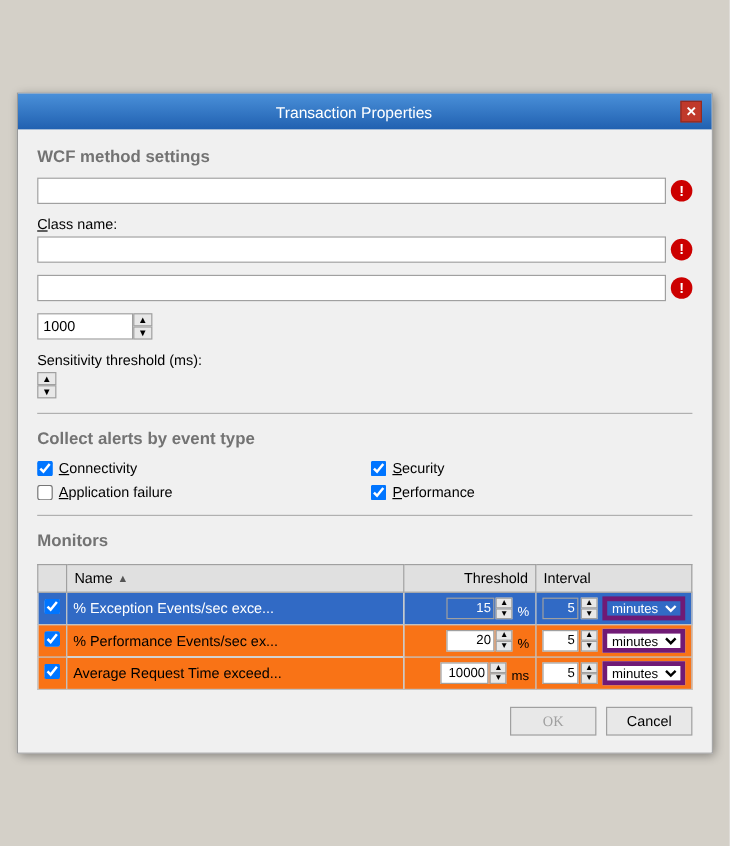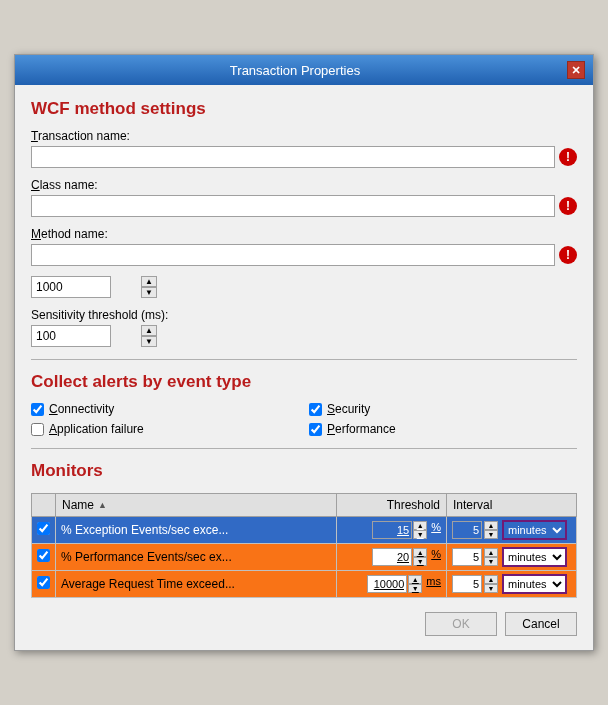--- a/index.html
+++ b/index.html
@@ -45,23 +45,23 @@
       justify-content: center;
       cursor: pointer;
       font-weight: bold;
     }
     .dialog-body {
       padding: 14px 16px;
       background: #f0f0f0;
     }
     .section-title {
       font-weight: bold;
-      font-size: 17px;
+      font-size: 14px;
       margin-bottom: 10px;
-      color: #b91c1c;
+      color: #737373;
     }
     .field-label {
       margin-bottom: 3px;
       color: #000;
     }
     .field-label u { text-decoration: underline; }
     .input-row {
       display: flex;
       align-items: center;
       margin-bottom: 10px;
@@ -86,21 +86,20 @@
       color: white;
       font-weight: bold;
       font-size: 12px;
       margin-left: 4px;
       flex-shrink: 0;
     }
     .spinner-container {
       display: flex;
       align-items: flex-start;
       margin-bottom: 10px;
-      gap: 30px;
     }
     .spinner-input {
       width: 80px;
       height: 22px;
       border: 1px solid #a0a0a0;
       background: white;
       padding: 2px 4px;
       font-size: 12px;
     }
     .spinner-buttons {
@@ -176,24 +175,23 @@
       cursor: pointer;
     }
     .td-name {
       max-width: 160px;
       overflow: hidden;
       text-overflow: ellipsis;
       white-space: nowrap;
     }
     .threshold-inner {
       display: flex;
-      align-items: flex-start;
+      align-items: flex-end;
       justify-content: flex-end;
       gap: 1px;
-      text-decoration: underline;
     }
     .threshold-input {
       width: 40px;
       height: 18px;
       border: 1px solid #a0a0a0;
       font-size: 11px;
       text-align: right;
       padding: 1px 2px;
     }
     .mini-spinner {
@@ -219,21 +217,21 @@
     .interval-input {
       width: 30px;
       height: 18px;
       border: 1px solid #a0a0a0;
       font-size: 11px;
       text-align: right;
       padding: 1px 2px;
     }
     .interval-select {
       height: 20px;
-      border: 2px solid #701a75;
+      border: 4px solid #701a75;
       font-size: 11px;
       background: white;
       cursor: pointer;
       margin-left: 2px;
     }
     .interval-cell {
       display: flex;
       align-items: center;
       gap: 2px;
     }
@@ -248,20 +246,21 @@
       height: 24px;
       background: #e8e8e8;
       border: 1px solid #a0a0a0;
       cursor: pointer;
       font-size: 12px;
       padding: 0 12px;
     }
     .dialog-btn:disabled {
       color: #a0a0a0;
       cursor: default;
+      font-family: Liberation Serif, serif;
     }
     .th-sort {
       display: flex;
       align-items: center;
       gap: 4px;
     }
     .sort-arrow {
       font-size: 9px;
       color: #555;
     }
@@ -273,55 +272,48 @@
 
   <div class="title-bar">
     <span class="title-bar-text">Transaction Properties</span>
     <div class="close-btn">✕</div>
   </div>
 
   <div class="dialog-body">
 
     <div class="section-title">WCF method settings</div>
 
-    <div class="field-label">
-      <u>T</u>ransaction name:
-    </div>
     <div class="input-row">
       <input class="text-input" type="text" value="" style="">
       <div class="error-icon">!</div>
     </div>
 
     <div class="field-label">
       <u>C</u>lass name:
     </div>
     <div class="input-row">
       <input class="text-input" type="text" value="" style="">
       <div class="error-icon">!</div>
     </div>
 
-    <div class="field-label">
-      <u>M</u>ethod name:
-    </div>
     <div class="input-row">
       <input class="text-input" type="text" value="" style="">
       <div class="error-icon">!</div>
     </div>
 
     <div class="spinner-container">
       <input class="spinner-input" type="text" value="1000" style="">
       <div class="spinner-buttons">
         <button class="spinner-btn">▲</button>
         <button class="spinner-btn">▼</button>
       </div>
     </div>
 
     <div class="field-label">Sensitivity threshold (ms):</div>
     <div class="spinner-container">
-      <input class="spinner-input" type="text" value="100" style="">
       <div class="spinner-buttons">
         <button class="spinner-btn">▲</button>
         <button class="spinner-btn">▼</button>
       </div>
     </div>
 
     <hr class="divider">
 
     <div class="section-title">Collect alerts by event type</div>
     <div class="checkbox-grid">

